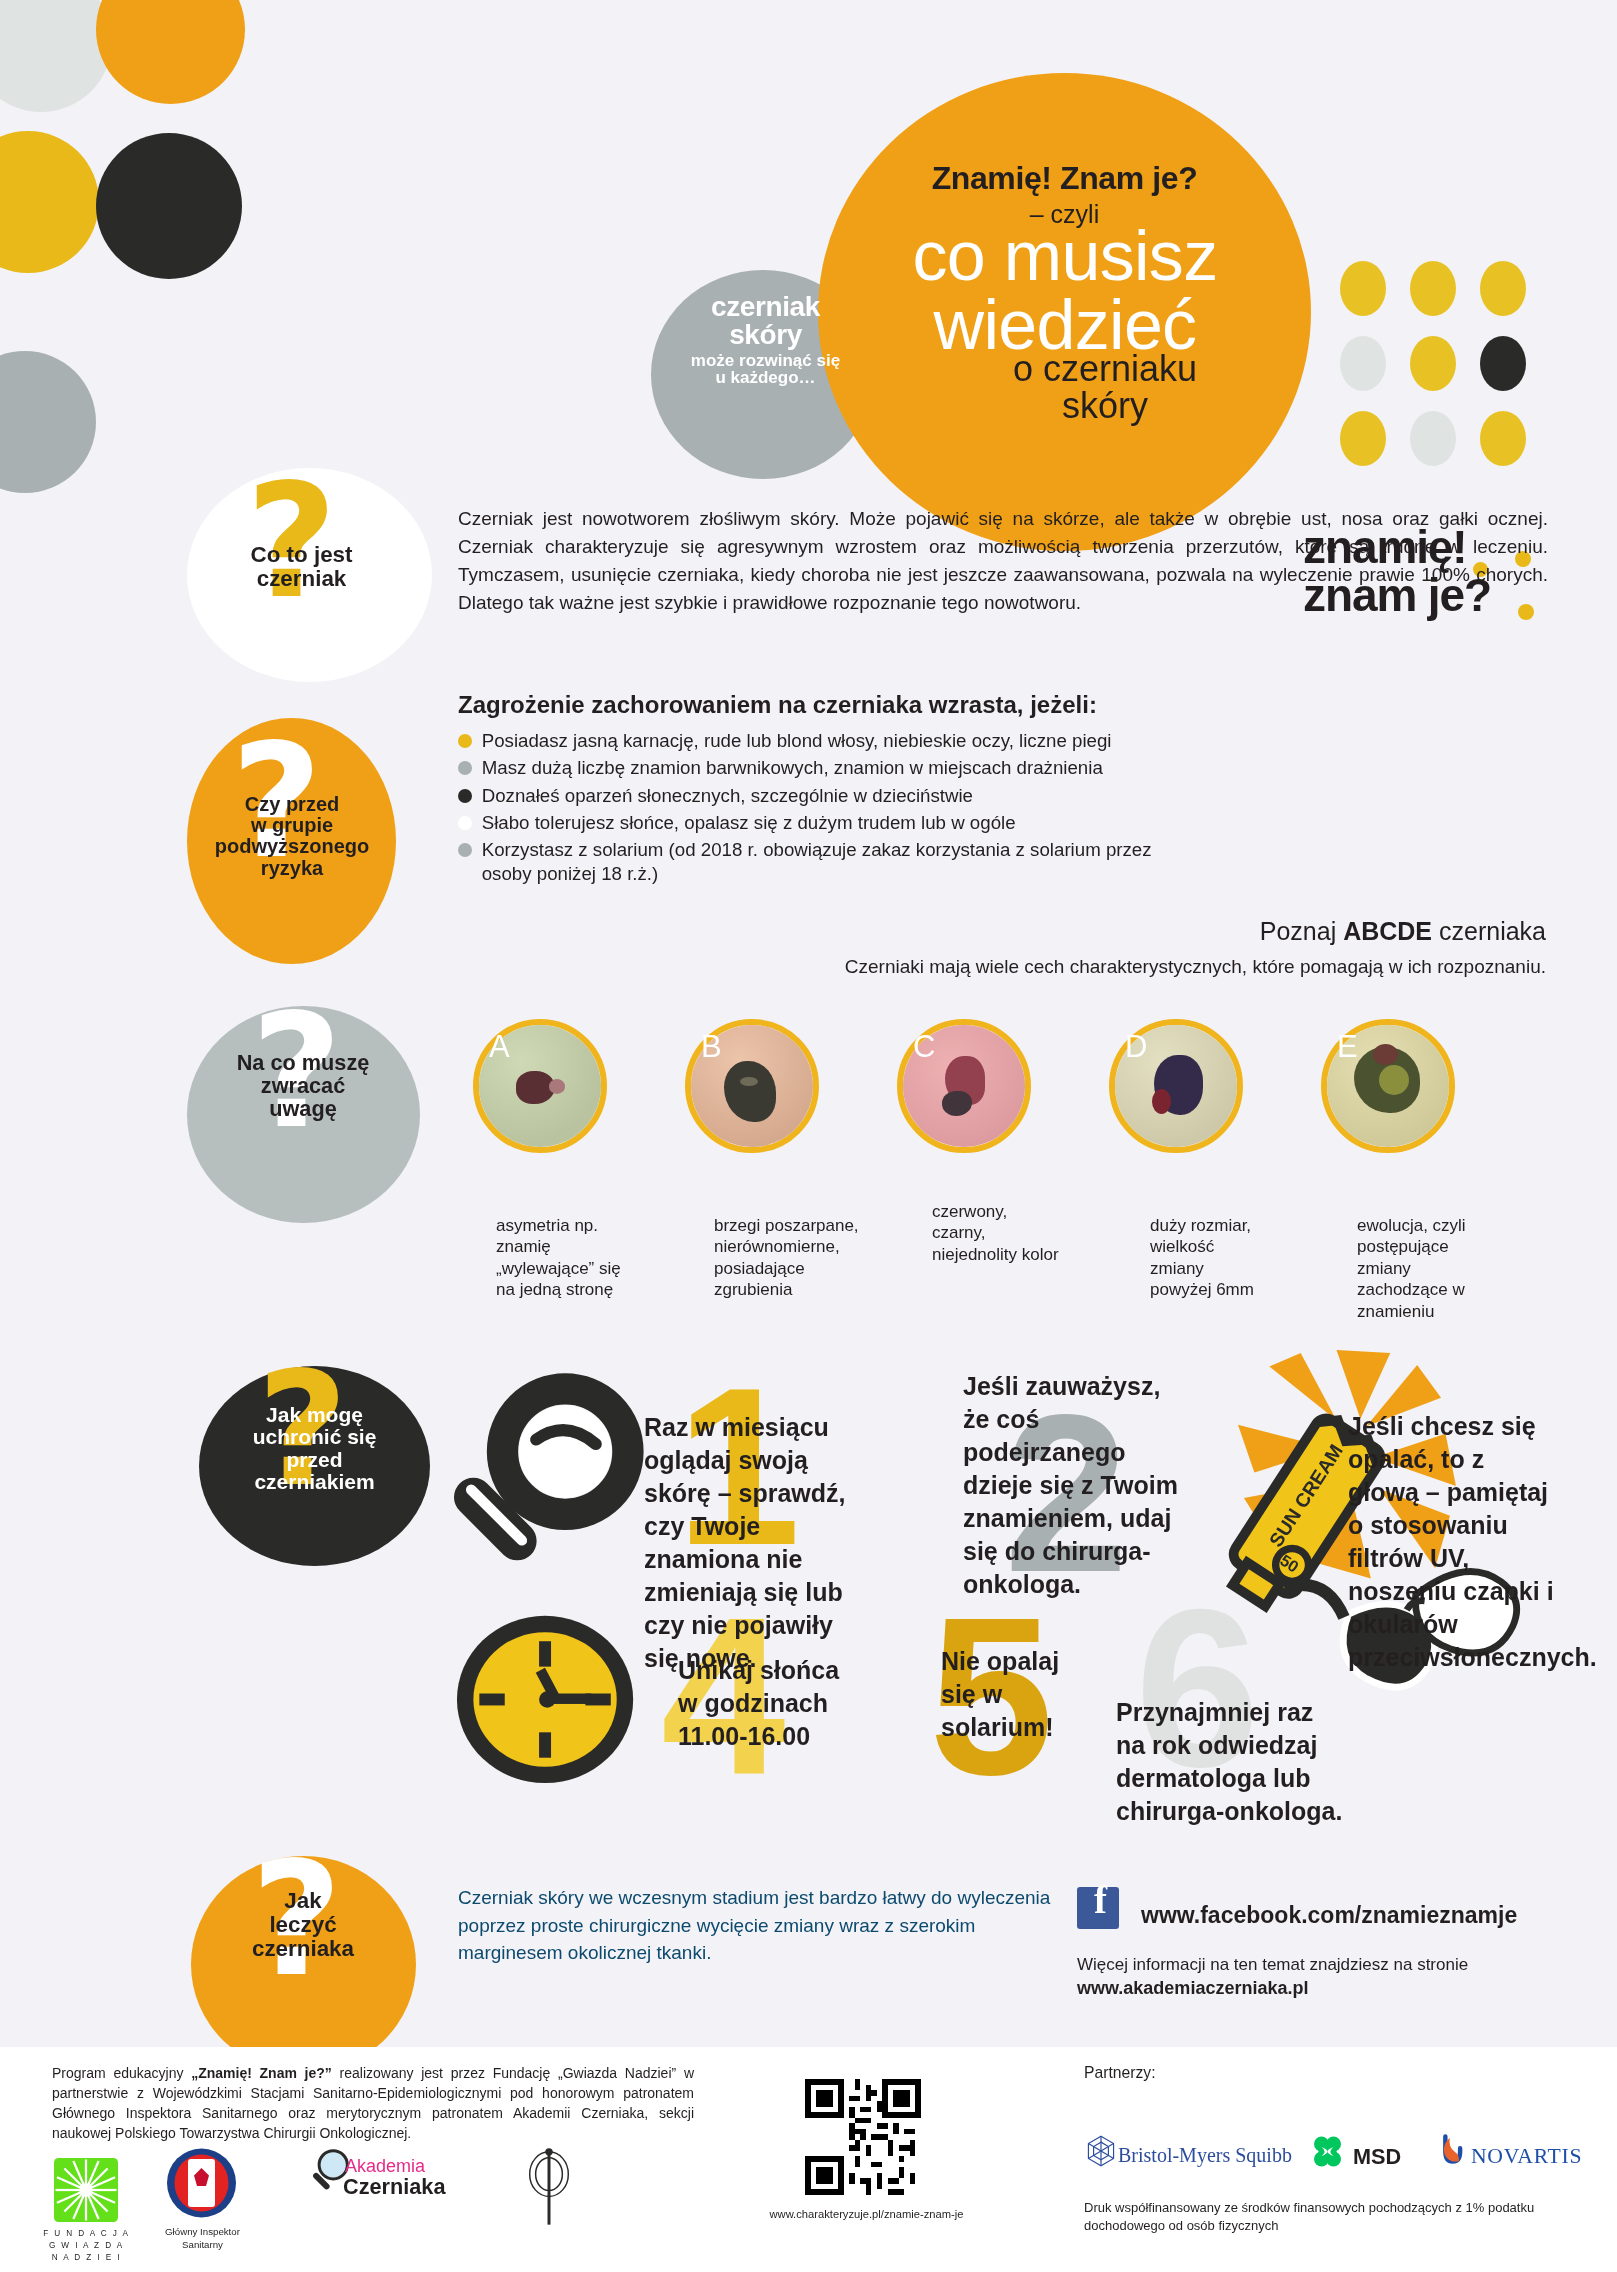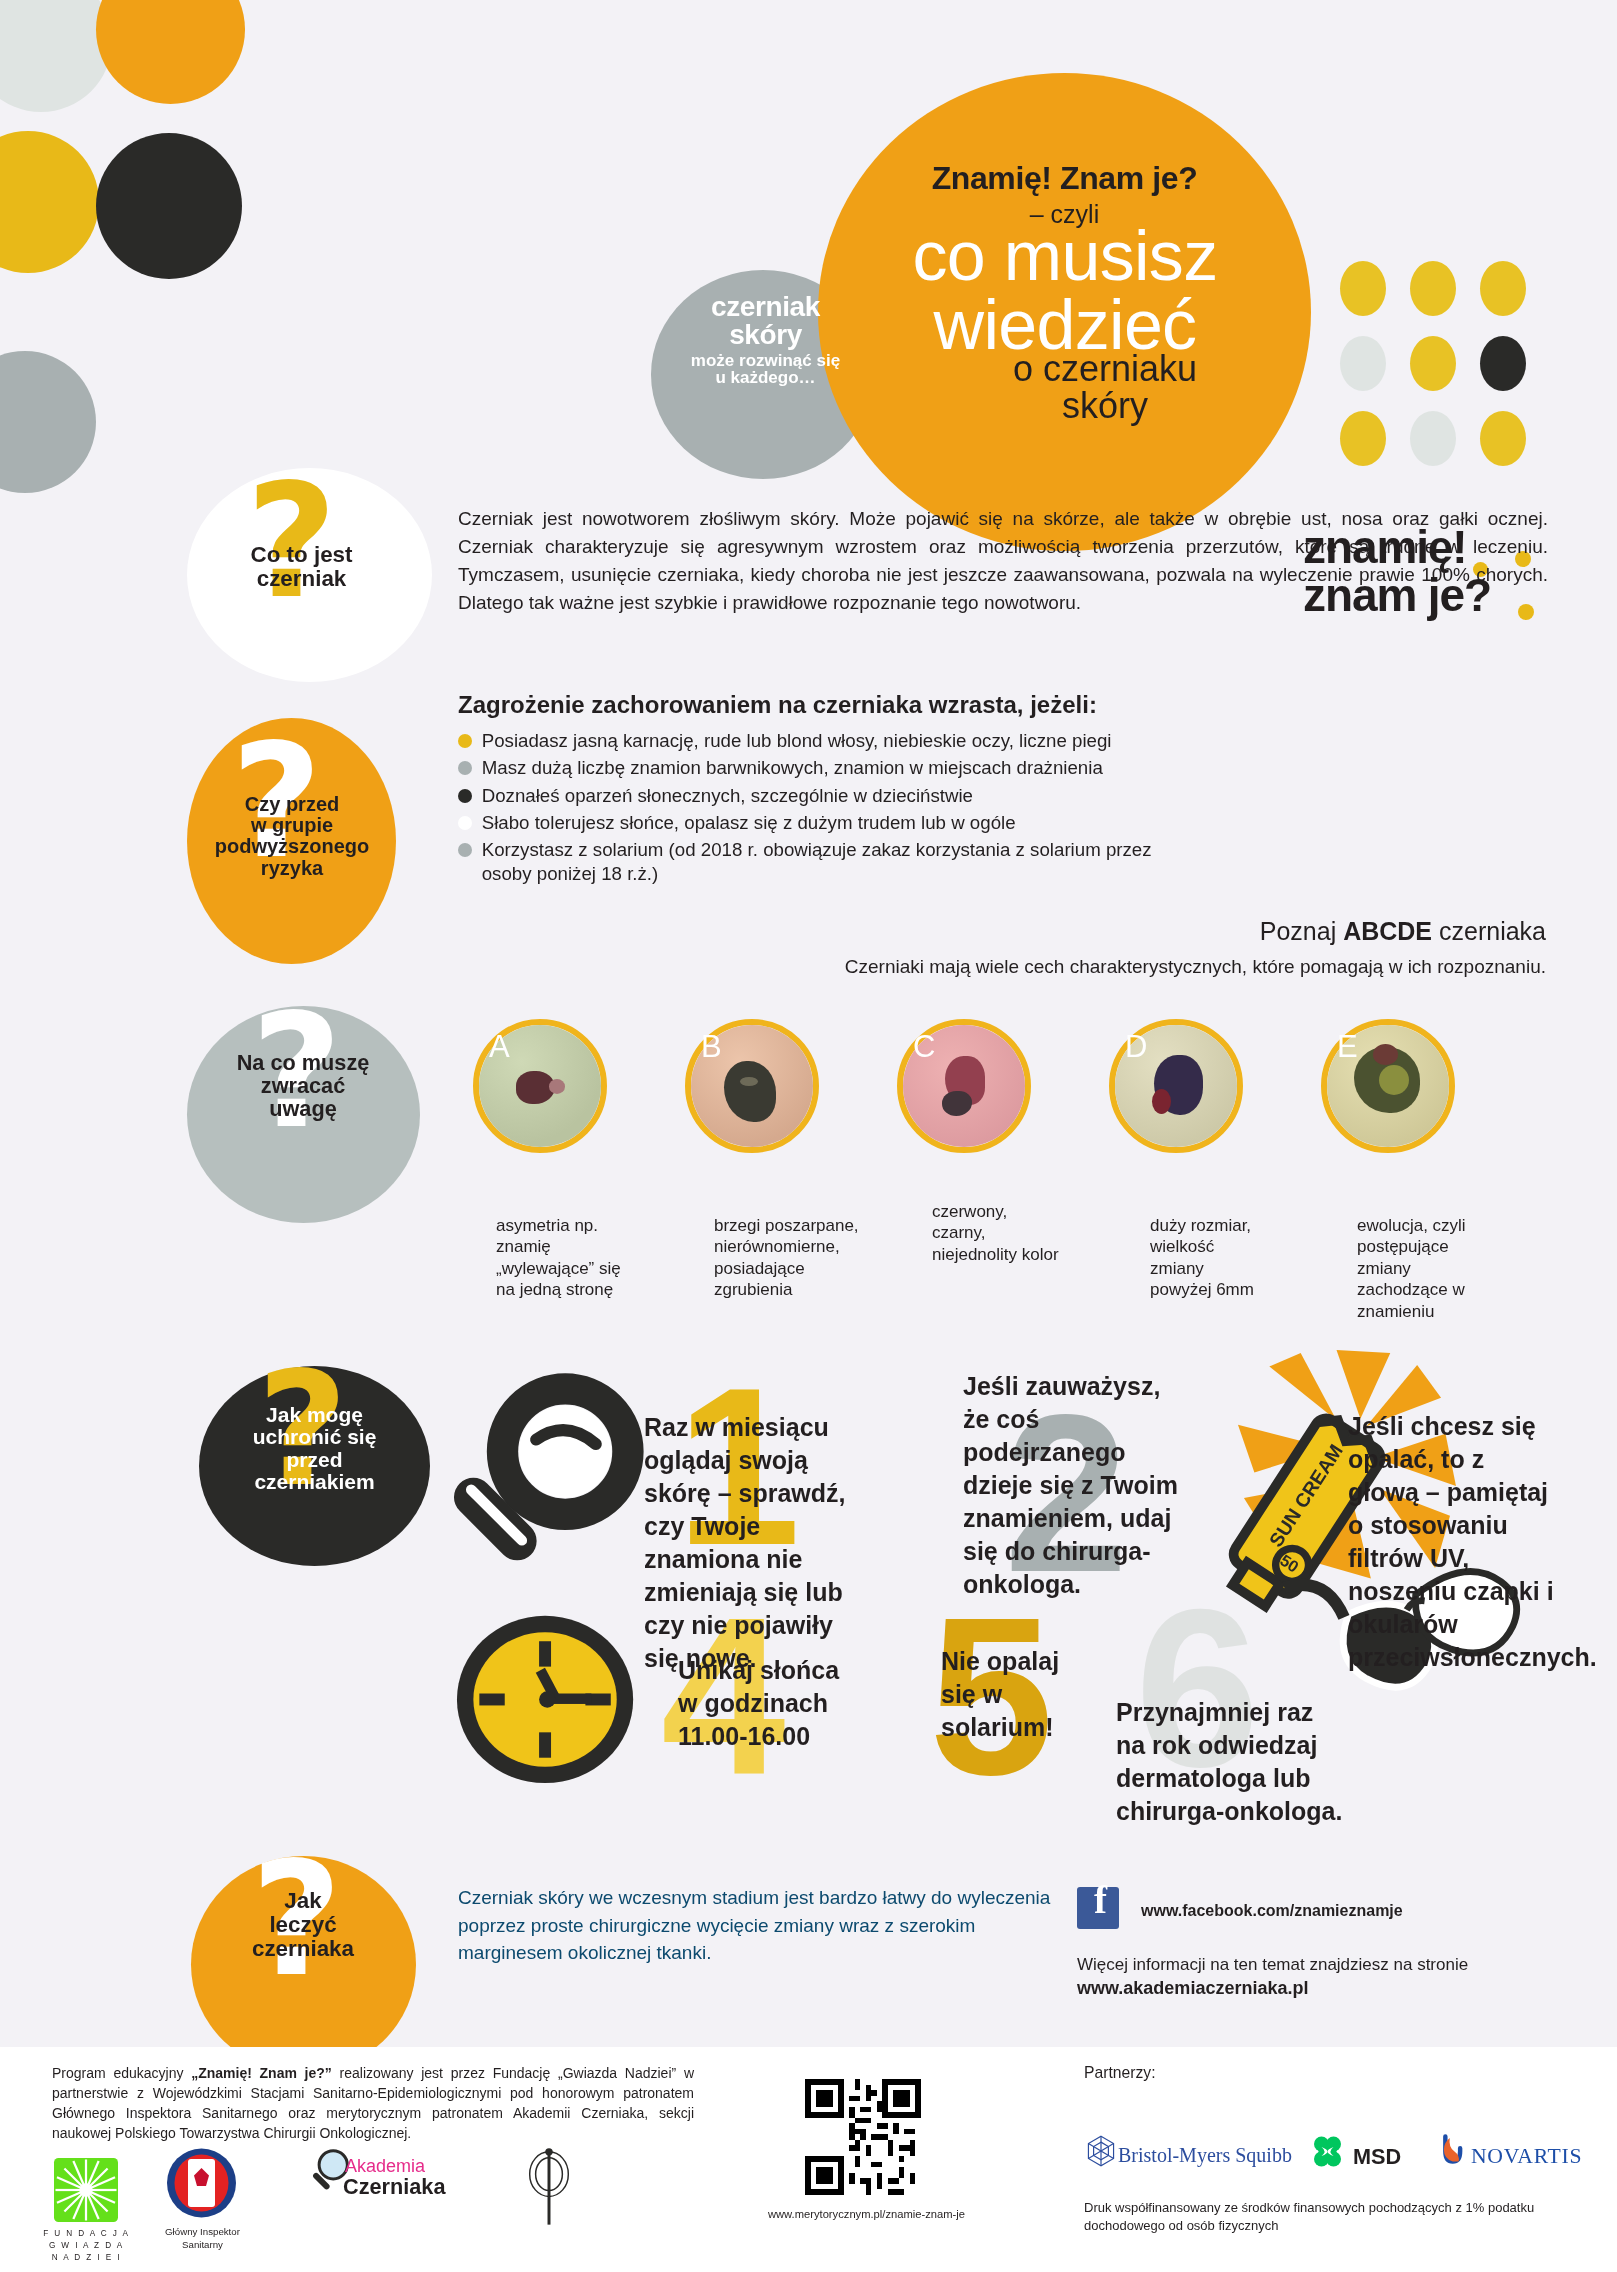--- a/index.html
+++ b/index.html
@@ -144,21 +144,21 @@
 
   
   .fb-sq {
     position: absolute; width: 42px; height: 42px; background: #3b5998;
     z-index: 5; border-radius: 3px;
   }
   .fb-f {
     position: absolute; z-index: 6; color: #ffffff; font-size: 39px;
     font-weight: 700; font-family: "Liberation Serif", serif; line-height: 1;
   }
-  .fb-url { position: absolute; z-index: 5; font-size: 16px; font-weight: 700; color: #231f20; }
+  .fb-url { position: absolute; z-index: 5; font-size: 23px; font-weight: 700; color: #231f20; }
   .more-1 { position: absolute; z-index: 5; font-size: 17px; color: #231f20; }
   .more-2 { position: absolute; z-index: 5; font-size: 18px; font-weight: 700; color: #231f20; }
 
   
   .footer { position: absolute; left: 0; top: 2047px; width: 1618px; height: 225px; background: #ffffff; z-index: 6; }
   .foot-p {
     position: absolute; left: 52px; top: 2064px; width: 642px; z-index: 7;
     font-size: 14px; line-height: 1.42; color: #231f20; text-align: justify;
   }
   .foot-p b { font-weight: 700; }
@@ -520,21 +520,21 @@
     <rect x="17" y="16" width="1" height="2"></rect>
       <rect x="19" y="17" width="1" height="2"></rect>
     <rect x="11" y="19" width="1" height="2"></rect>
       <rect x="15" y="20" width="3" height="1"></rect>
     <rect x="9" y="9" width="1" height="1"></rect>
       <rect x="13" y="4" width="1" height="2"></rect>
     <rect x="17" y="14" width="1" height="1"></rect>
       <rect x="9" y="11" width="1" height="1"></rect>
   </g>
 </svg>
-<div class="qr-cap">www.merytorycznym.pl/znamie-znam-je</div>
+<div class="qr-cap">www.charakteryzuje.pl/znamie-znam-je</div>
 
 <div class="partners-lbl">Partnerzy:</div>
 
 <svg style="position:absolute;left:1084px;top:2134px;z-index:7;" width="34" height="34" viewBox="0 0 46 46">
   <g fill="none" stroke="#2c4d9e" stroke-width="1.6">
     <polygon points="23,3 40,13 40,33 23,43 6,33 6,13"></polygon>
     <polygon points="23,11 33,17 33,29 23,35 13,29 13,17"></polygon>
     <line x1="23" y1="3" x2="23" y2="43"></line>
       <line x1="6" y1="13" x2="40" y2="33"></line>
     <line x1="40" y1="13" x2="6" y2="33"></line>

